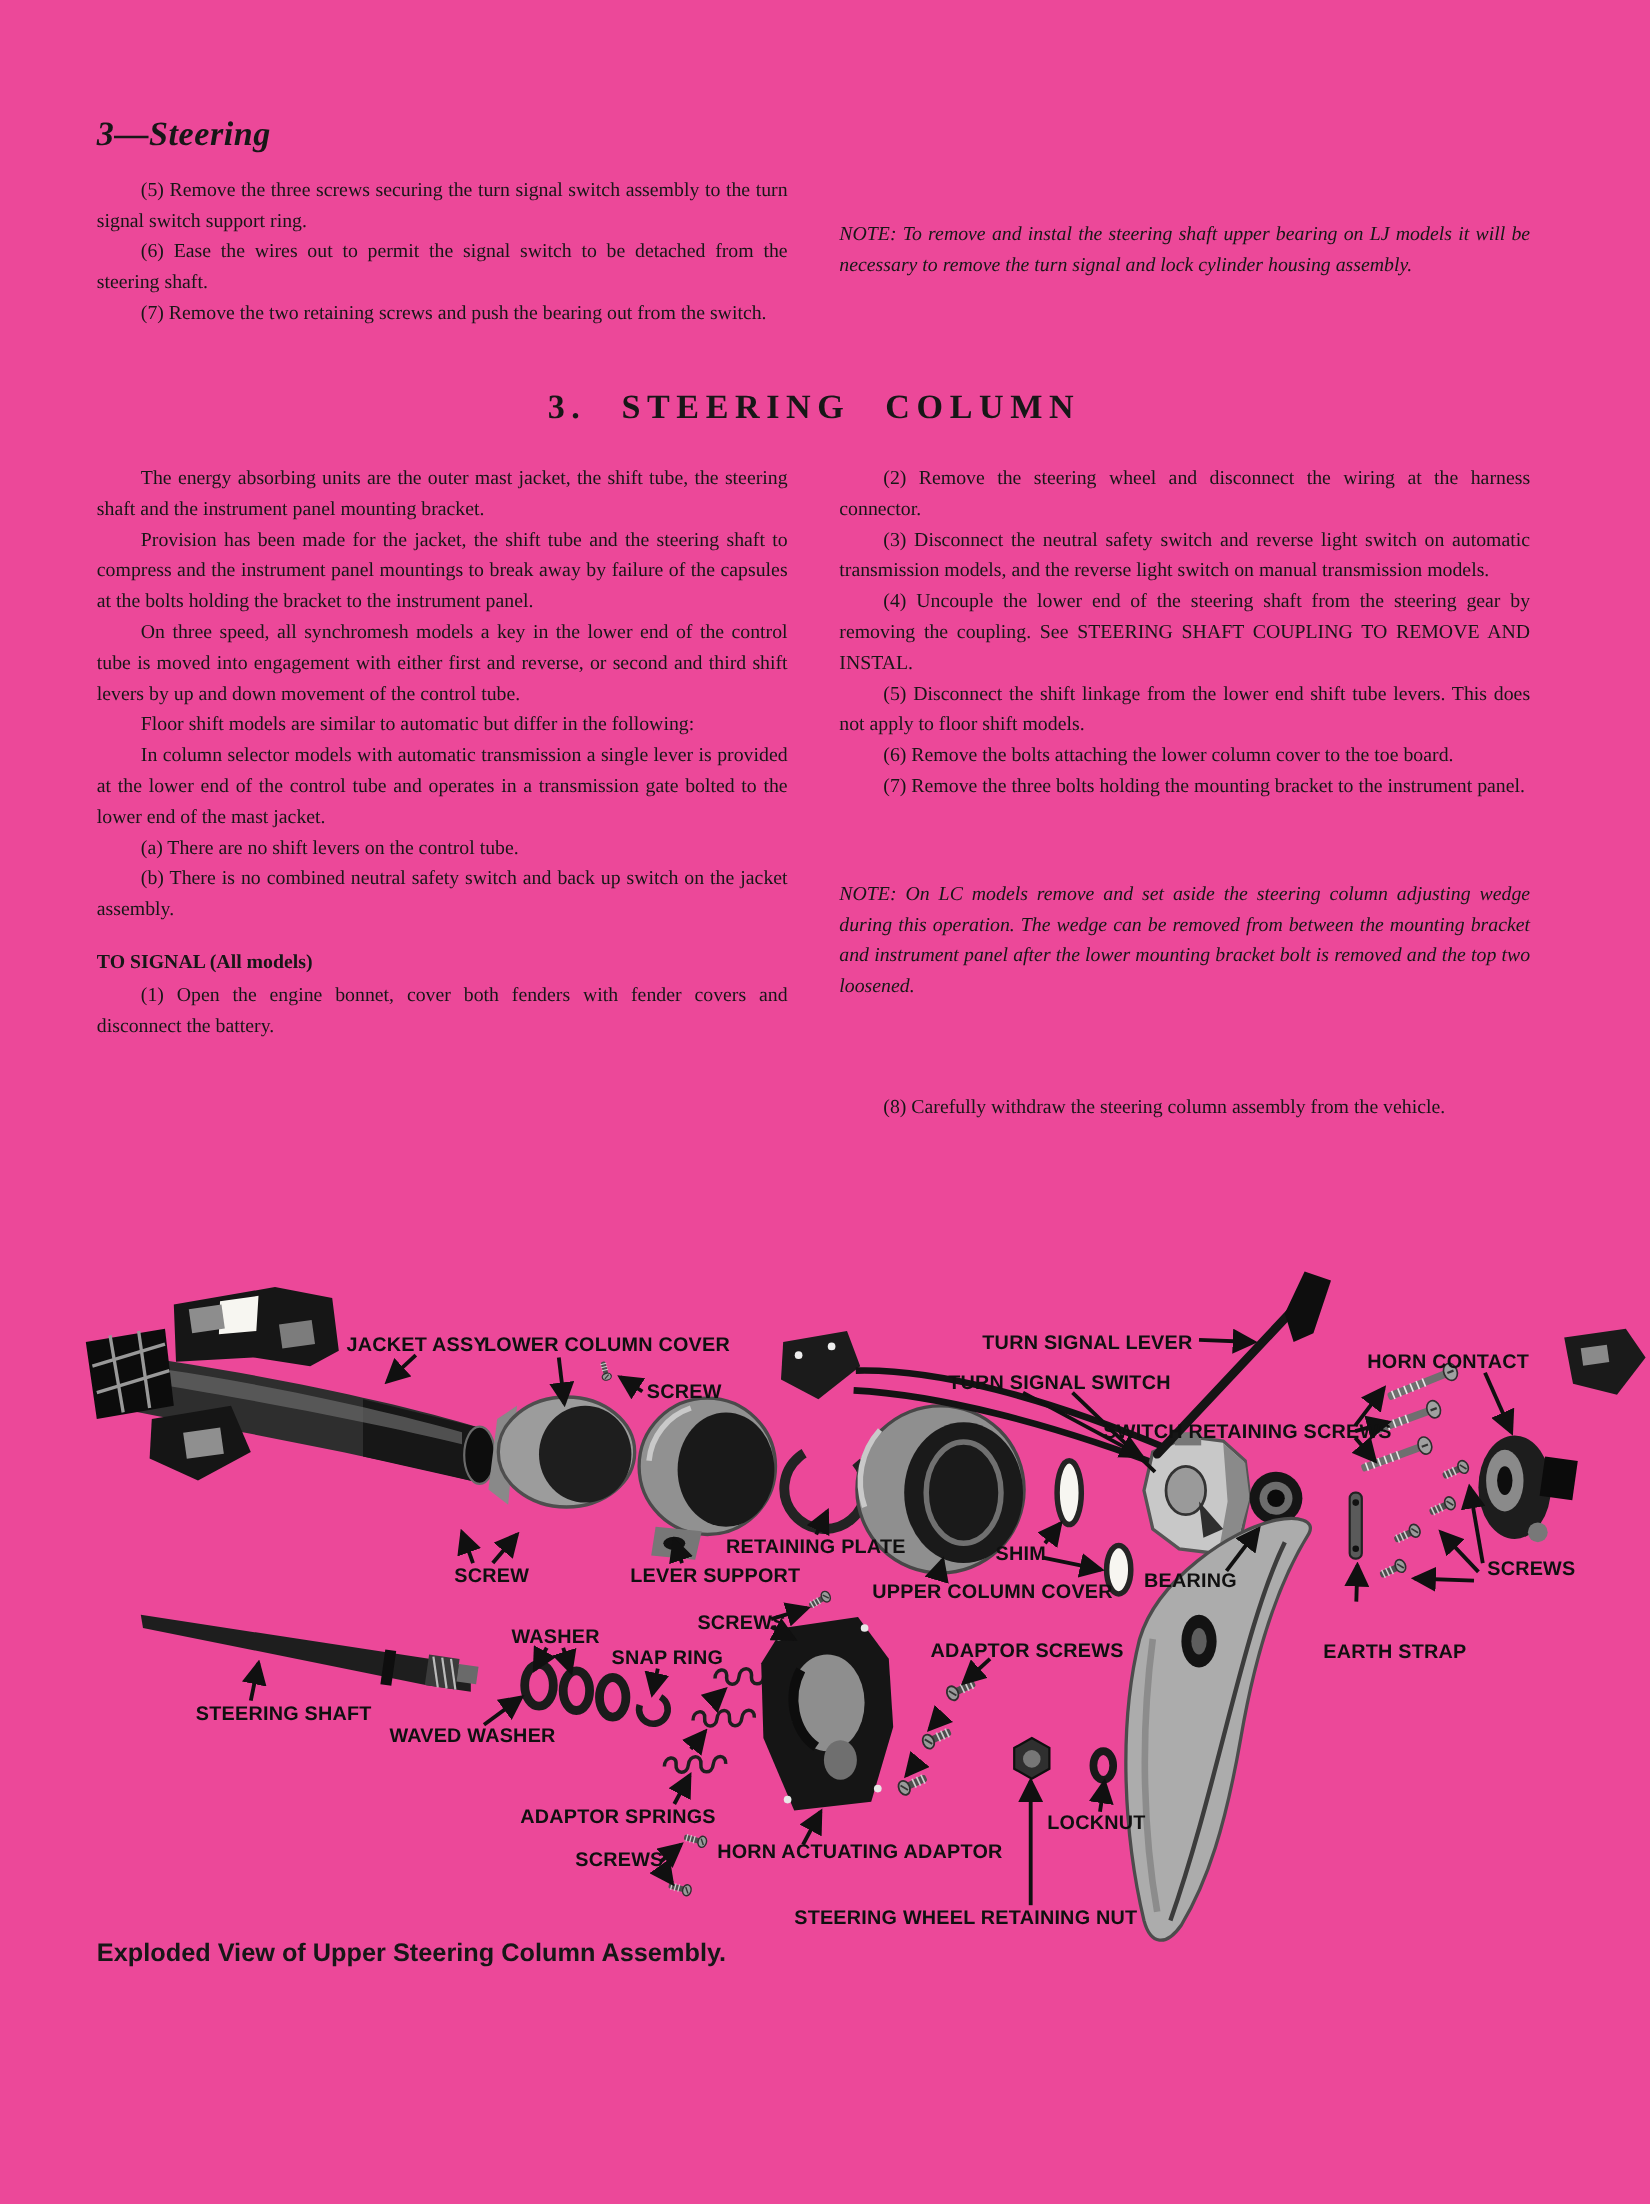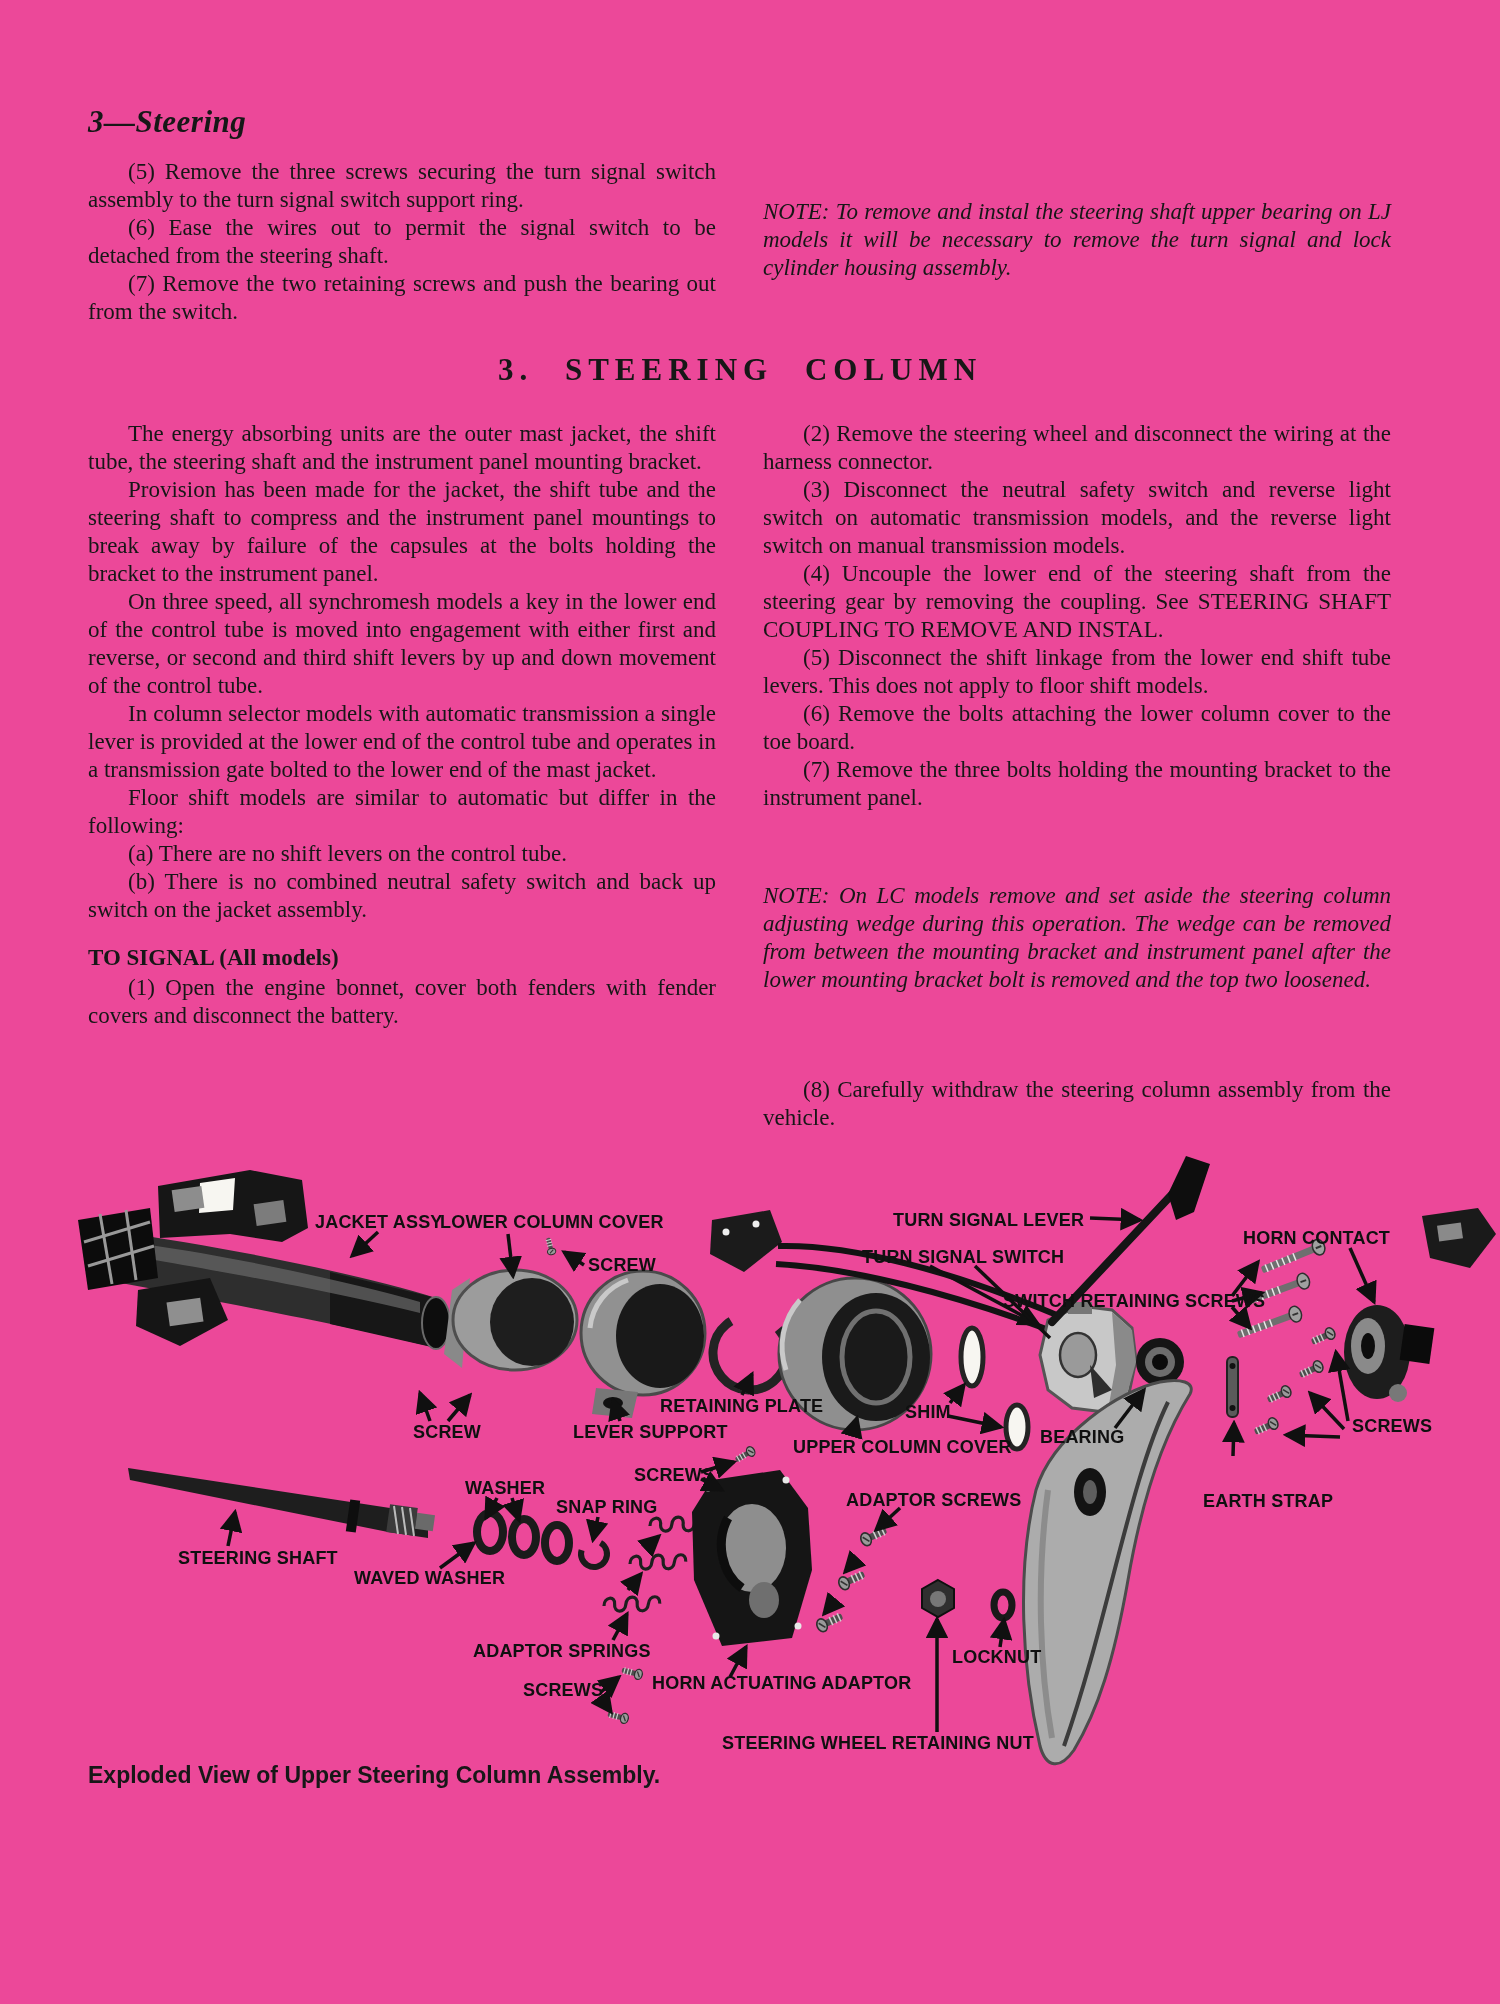--- a/index.html
+++ b/index.html
@@ -1,20 +1,20 @@
 <!DOCTYPE html>
 <html><head>
 <meta charset="utf-8">
 <style>
   html,body{margin:0;padding:0;background:#888;}
   .page{position:relative;width:1500px;height:2004px;background:#ec4899;
         font-family:"Liberation Serif",serif;color:#171717;overflow:hidden;}
   .hdr{position:absolute;left:88px;top:104px;font-size:31px;font-weight:bold;
        font-style:italic;letter-spacing:.5px;}
-  .tcol{position:absolute;width:628px;font-size:23px;line-height:28px;text-align:justify;}
+  .tcol{position:absolute;width:628px;font-size:18px;line-height:28px;text-align:justify;}
   .tcol p{margin:0;}
   .tcol p.ind{text-indent:40px;}
   .tcol p.note{font-style:italic;}
   .mt40{margin-top:40px!important;}
   .mt70{margin-top:70px!important;}
   .mt82{margin-top:82px!important;}
   .subhead{font-weight:bold;margin:20px 0 2px 0!important;text-align:left;}
   .sechead{position:absolute;left:0;top:352px;width:1480px;text-align:center;
            font-size:31px;font-weight:bold;letter-spacing:6px;word-spacing:18px;}
   .diagram{position:absolute;left:0;top:1150px;width:1500px;height:640px;}
@@ -40,22 +40,22 @@
   <div class="tcol" style="left:763px;top:158px;">
     <p class="note mt40">NOTE: To remove and instal the steering shaft upper bearing on LJ models it will be necessary to remove the turn signal and lock cylinder housing assembly.</p>
   </div>
 
   <div class="sechead">3. STEERING COLUMN</div>
 
   <div class="tcol" style="left:88px;top:420px;">
     <p class="ind">The energy absorbing units are the outer mast jacket, the shift tube, the steering shaft and the instrument panel mounting bracket.</p>
     <p class="ind">Provision has been made for the jacket, the shift tube and the steering shaft to compress and the instrument panel mountings to break away by failure of the capsules at the bolts holding the bracket to the instrument panel.</p>
     <p class="ind">On three speed, all synchromesh models a key in the lower end of the control tube is moved into engagement with either first and reverse, or second and third shift levers by up and down movement of the control tube.</p>
+    <p class="ind">Floor shift models are similar to automatic but differ in the following:</p>
     <p class="ind">In column selector models with automatic transmission a single lever is provided at the lower end of the control tube and operates in a transmission gate bolted to the lower end of the mast jacket.</p>
-    <p class="ind">Floor shift models are similar to automatic but differ in the following:</p>
     <p class="ind">(a) There are no shift levers on the control tube.</p>
     <p class="ind">(b) There is no combined neutral safety switch and back up switch on the jacket assembly.</p>
     <p class="subhead">TO SIGNAL (All models)</p>
     <p class="ind">(1) Open the engine bonnet, cover both fenders with fender covers and disconnect the battery.</p>
   </div>
   <div class="tcol" style="left:763px;top:420px;">
     <p class="ind">(2) Remove the steering wheel and disconnect the wiring at the harness connector.</p>
     <p class="ind">(3) Disconnect the neutral safety switch and reverse light switch on automatic transmission models, and the reverse light switch on manual transmission models.</p>
     <p class="ind">(4) Uncouple the lower end of the steering shaft from the steering gear by removing the coupling. See STEERING SHAFT COUPLING TO REMOVE AND INSTAL.</p>
     <p class="ind">(5) Disconnect the shift linkage from the lower end shift tube levers. This does not apply to floor shift models.</p>

